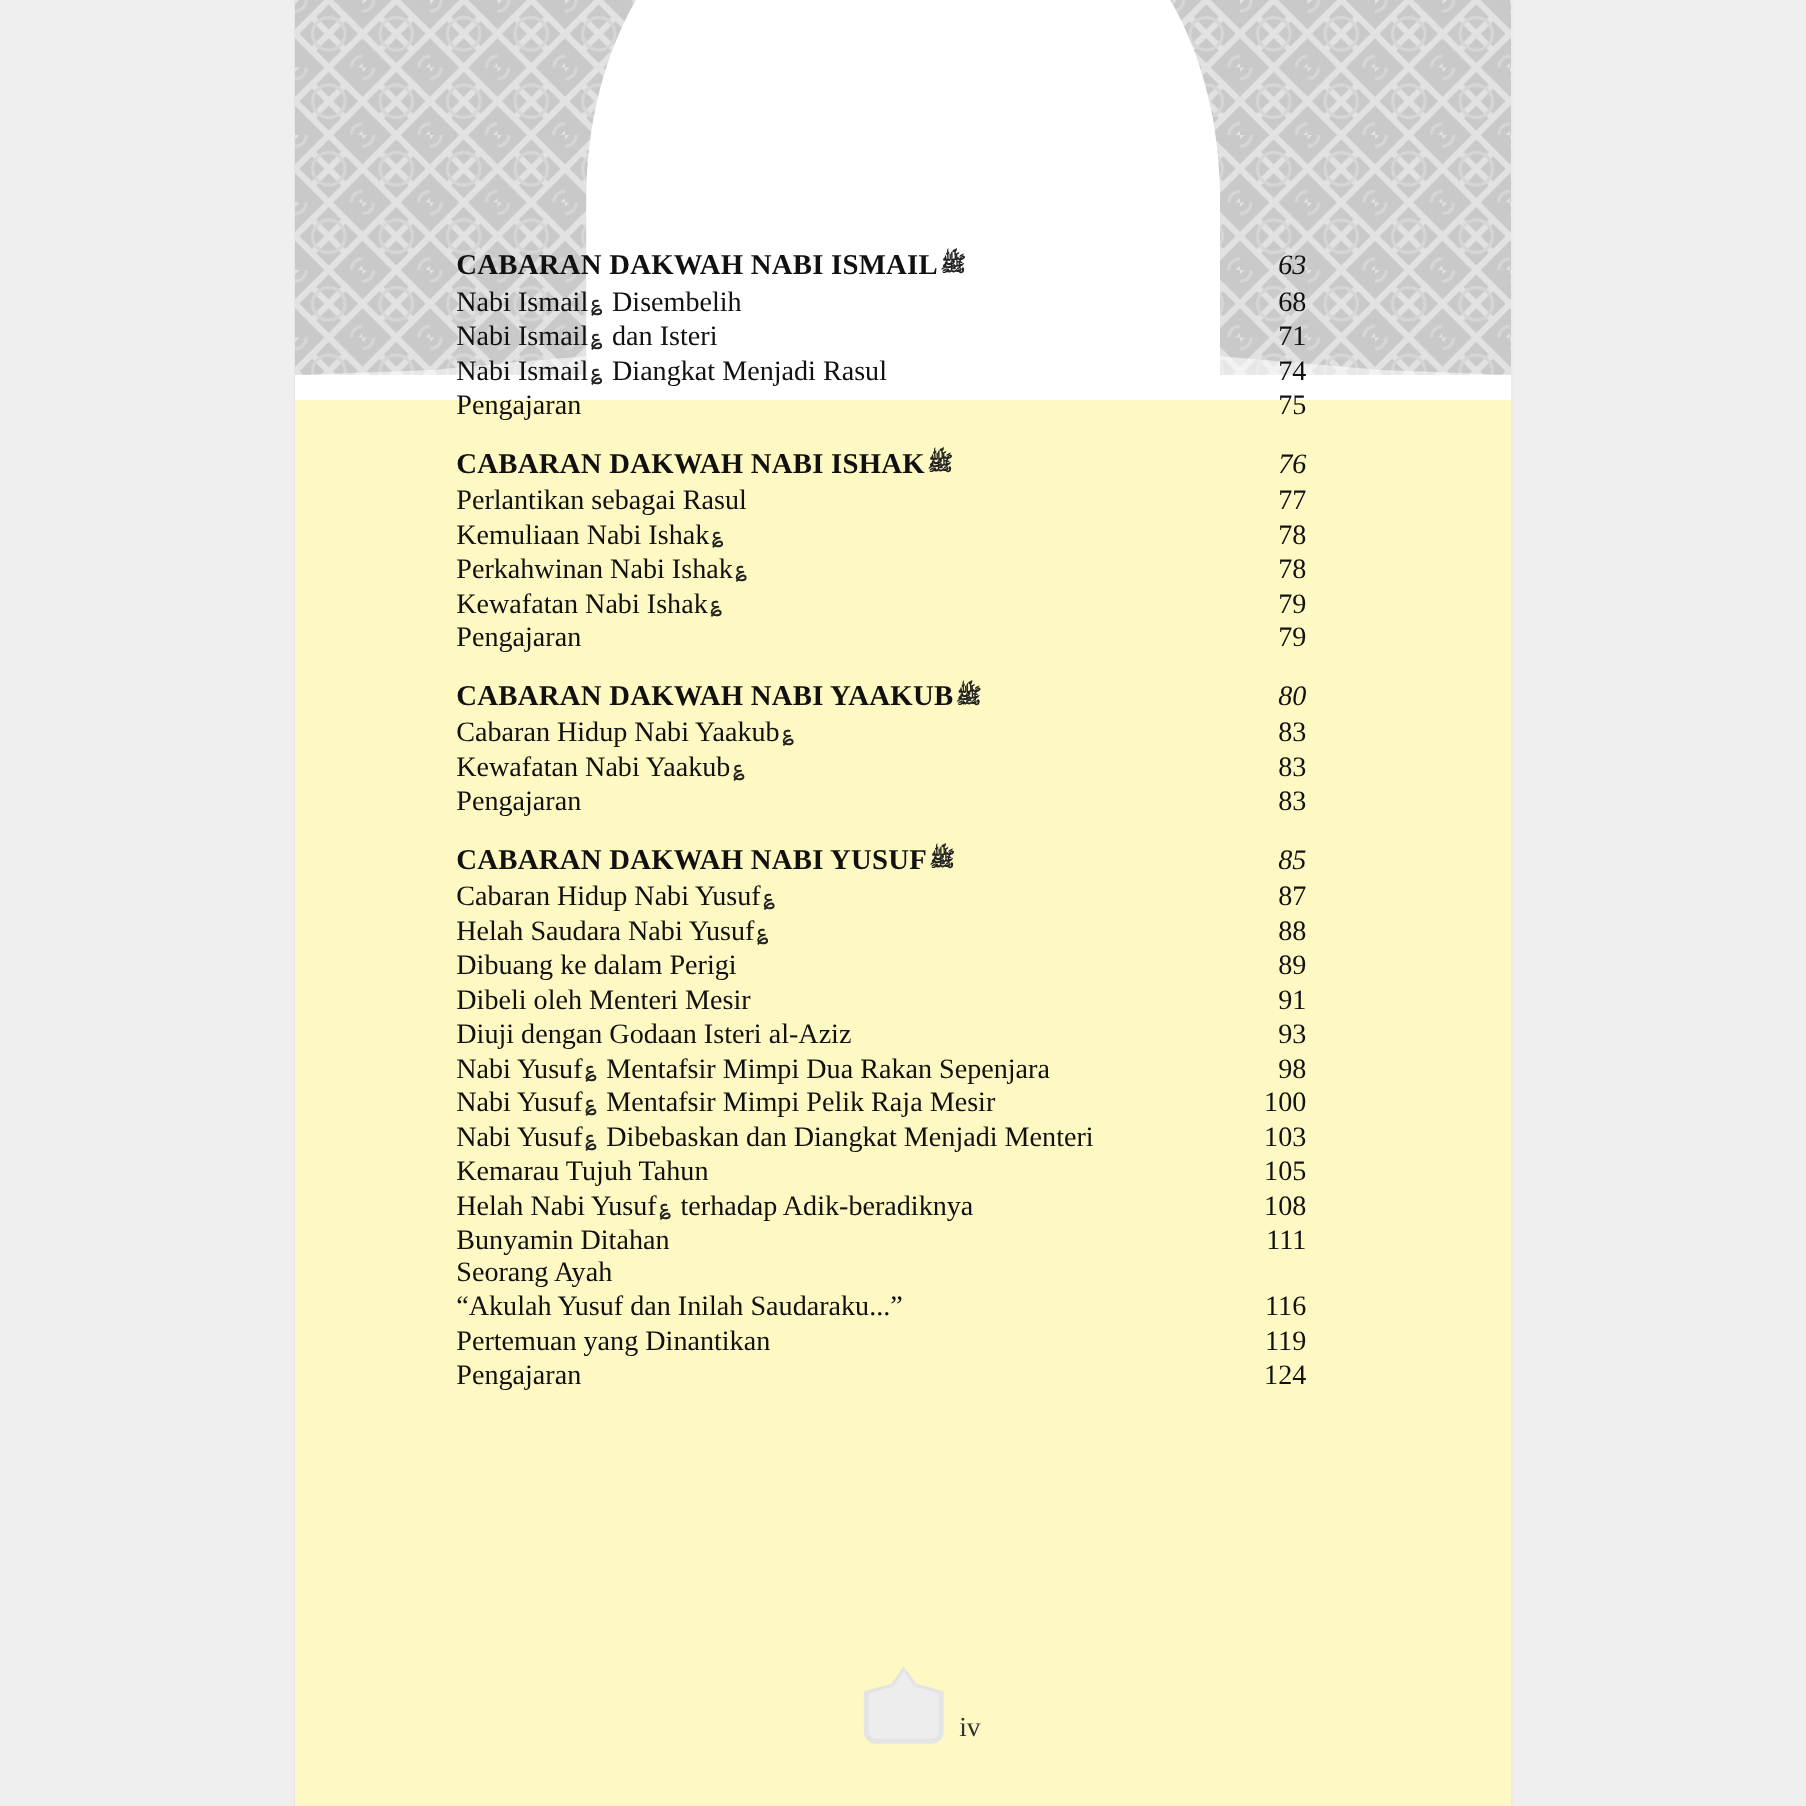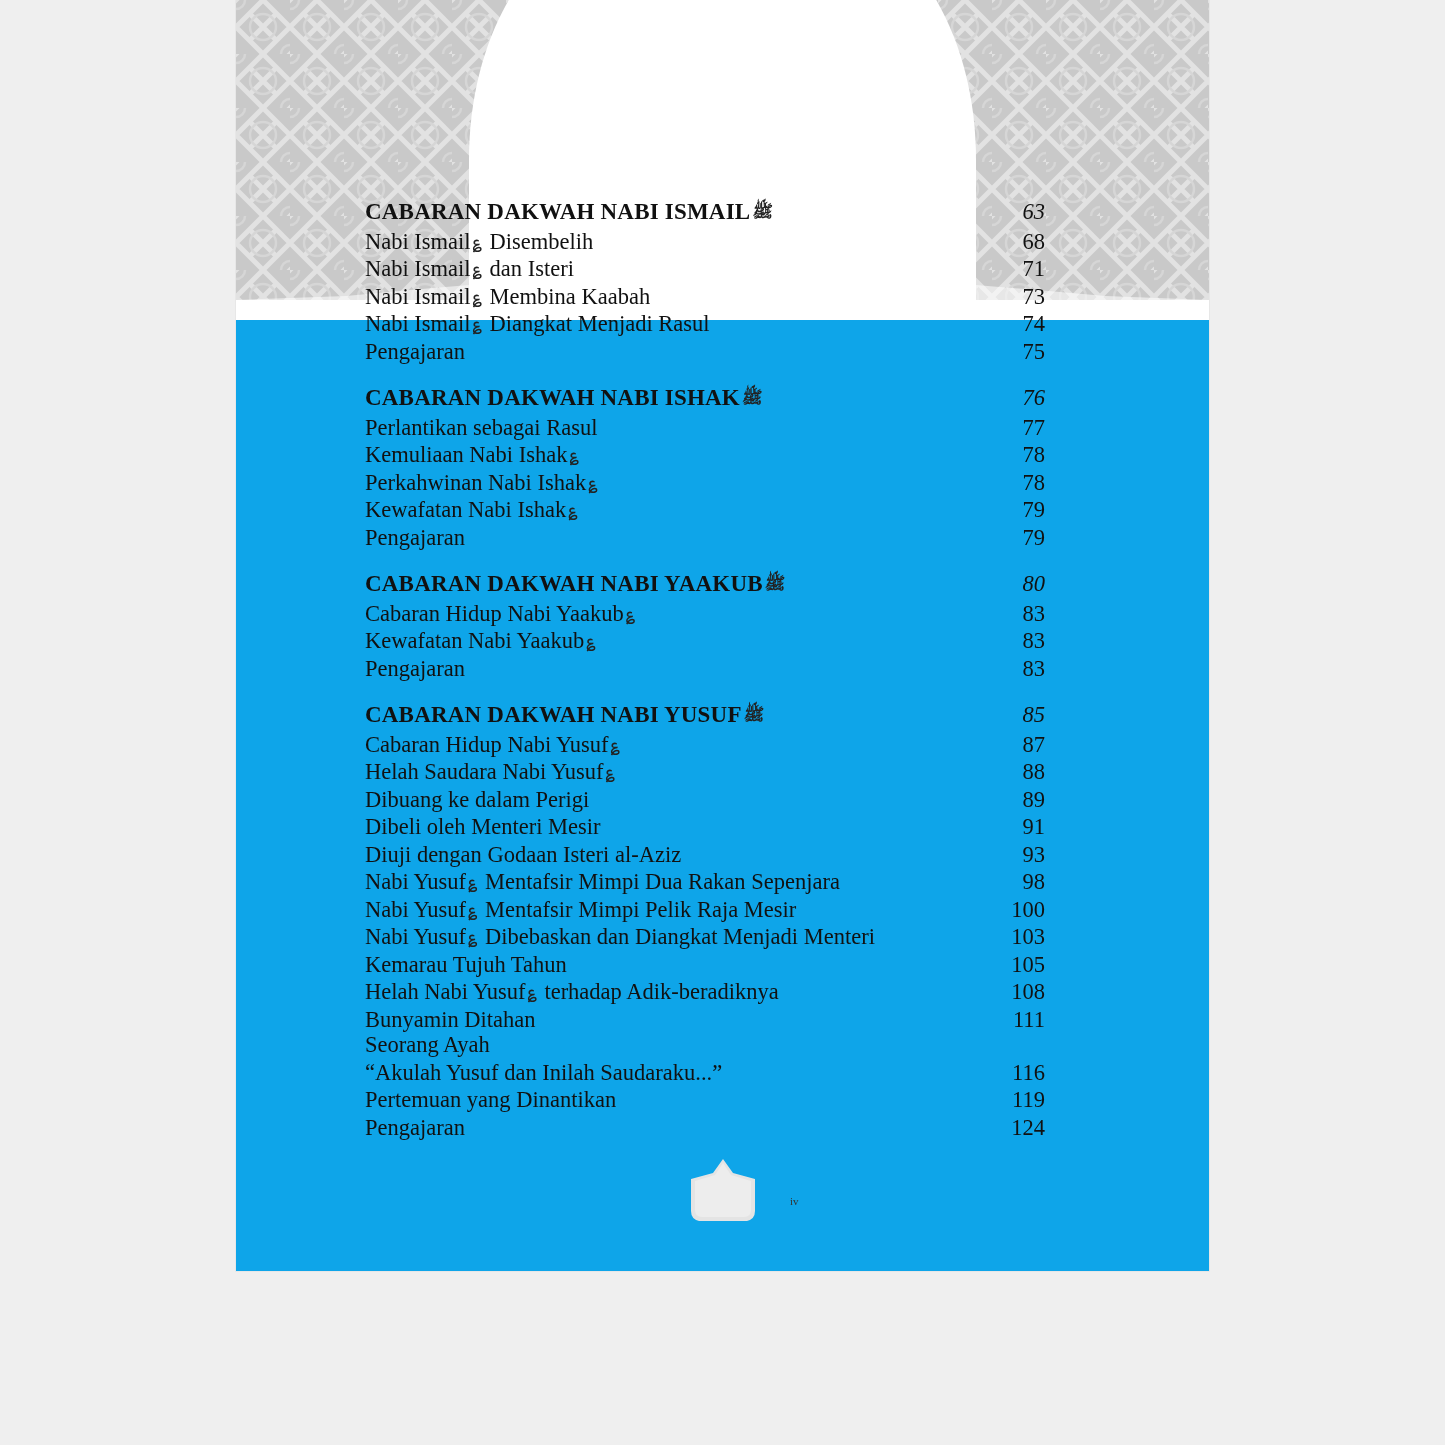--- a/index.html
+++ b/index.html
@@ -11,22 +11,22 @@
     width: 1445px;
     height: 1445px;
     font-family: "Liberation Serif", serif;
     overflow: hidden;
   }
   .page {
     position: absolute;
     left: 236px;
     top: 0;
     width: 973px;
-    height: 1271px;
-    background: #0ea5e9;
+    height: 1445px;
+    background: #fef9c3;
     box-shadow: 0 0 0 1px rgba(0,0,0,0.03);
     overflow: hidden;
   }
   
   .ornament {
     position: absolute;
     left: 0;
     top: 0;
     width: 973px;
     height: 320px;
@@ -99,25 +99,25 @@
     left: 50%;
     transform: translateX(-50%);
     bottom: 38px;
     width: 120px;
     height: 80px;
     text-align: center;
   }
   .folio svg { position: absolute; left: 0; top: 0; }
   .folio .num {
     position: absolute;
-    left: 16px;
+    left: 2px;
     top: 42px;
     width: 120px;
     text-align: right;
-    font-size: 11px;
+    font-size: 22px;
     color: #333;
     font-family: "Liberation Serif", serif;
   }
 </style>
 </head>
 <body>
 
 <div class="page">
 
   <div class="ornament">
@@ -189,24 +189,20 @@
       </div>
       <div class="row sub">
         <span class="label"><span>Nabi Ismail</span><span class="hon">؏</span> <span>Disembelih</span></span>
         <span class="page-no">68</span>
       </div>
       <div class="row sub">
         <span class="label"><span>Nabi Ismail</span><span class="hon">؏</span> <span>dan Isteri</span></span>
         <span class="page-no">71</span>
       </div>
       <div class="row sub">
-        <span class="label"><span>Nabi Ismail</span><span class="hon">؏</span> <span>Membina Kaabah</span></span>
-        <span class="page-no">73</span>
-      </div>
-      <div class="row sub">
         <span class="label"><span>Nabi Ismail</span><span class="hon">؏</span> <span>Diangkat Menjadi Rasul</span></span>
         <span class="page-no">74</span>
       </div>
       <div class="row sub">
         <span class="label">Pengajaran</span>
         <span class="page-no">75</span>
       </div>
     </div>
 
     <div class="group">

